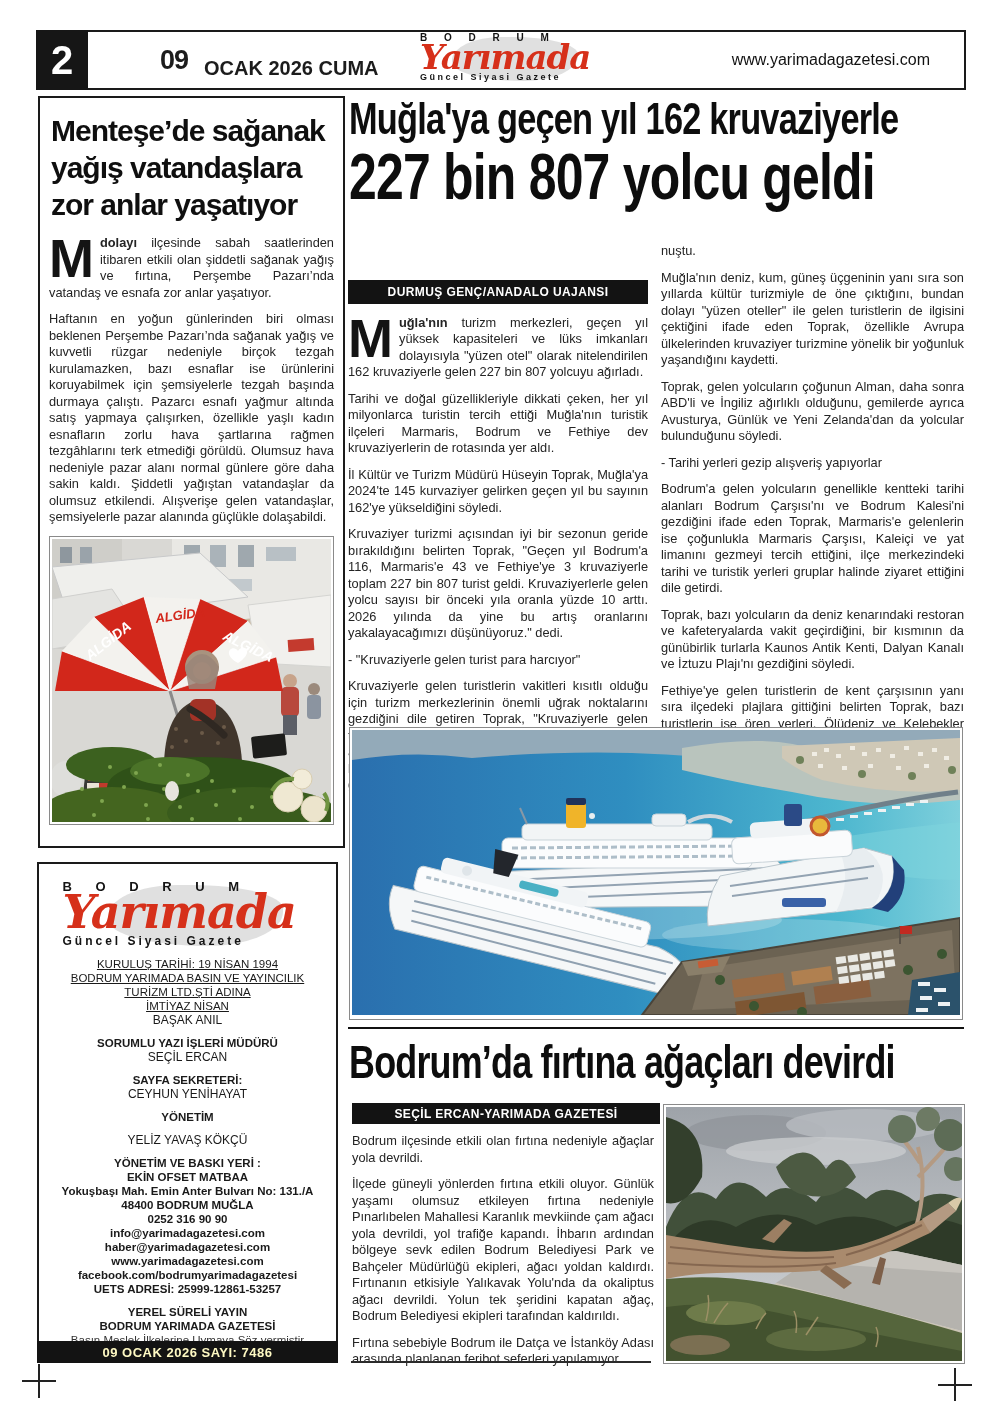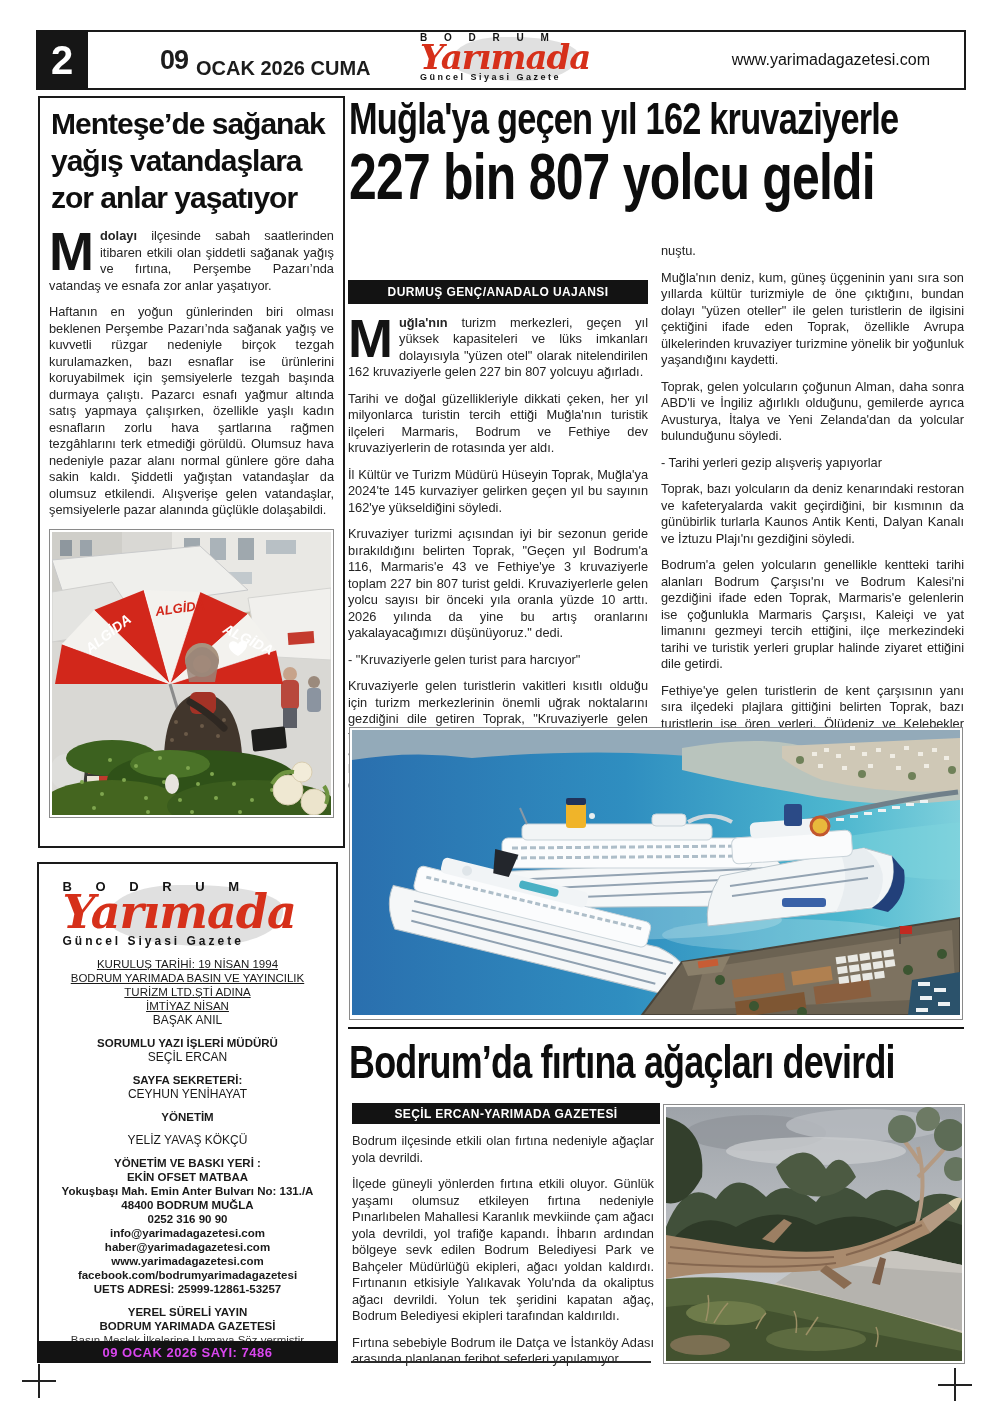--- a/index.html
+++ b/index.html
@@ -3,21 +3,21 @@
 <meta charset="utf-8">
 <style>
   html,body{margin:0;padding:0;background:#fff;}
   body{width:996px;height:1401px;position:relative;font-family:"Liberation Sans",sans-serif;color:#1c1c1c;overflow:hidden;}
   .abs{position:absolute;}
 
   
   .header-box{left:36px;top:30px;width:926px;height:56px;border:2px solid #1a1a1a;background:#fff;}
   .pagenum{position:absolute;left:-2px;top:-2px;width:52px;height:60px;background:#161616;color:#fff;
            display:flex;align-items:center;justify-content:center;font-size:40px;font-weight:bold;}
-  .dateline{position:absolute;left:122px;top:0;height:56px;display:flex;align-items:center;gap:8px;}
+  .dateline{position:absolute;left:122px;top:0;height:56px;display:flex;align-items:center;gap:16px;}
   .date-day{font-size:27px;font-weight:bold;letter-spacing:-1px;}
   .date-rest{font-size:20px;font-weight:bold;letter-spacing:0px;margin-top:16px;}
   .website{position:absolute;right:34px;top:0;height:56px;display:flex;align-items:center;font-size:16px;color:#111;}
 
   
   .logo{position:relative;text-align:left;line-height:1;}
   .logo .blob{position:absolute;left:18%;top:8%;width:70%;height:90%;background:#c7c7c7;opacity:.55;
               border-radius:45% 60% 50% 65%/60% 45% 65% 50%;}
   .logo .l-top{position:relative;font-weight:bold;color:#141414;}
   .logo .l-main{position:relative;font-family:"DejaVu Serif",serif;font-style:italic;font-weight:bold;color:#d6301a;}
@@ -33,36 +33,36 @@
 
   
   .black-bar{background:#131313;color:#fff;font-weight:bold;text-align:center;
              font-size:12px;letter-spacing:.4px;padding:4px 0 3px 0;}
   .body-text{font-size:12.8px;line-height:16.5px;text-align:justify;color:#242424;}
   .body-text p{margin:0 0 10px 0;}
   .dropcap{float:left;font-weight:bold;font-size:54px;line-height:42px;padding:2px 6px 0 0;color:#141414;}
   .lead{font-weight:bold;}
 
   
-  .left-box{left:38px;top:96px;width:307px;height:752px;border:2px solid #1a1a1a;box-sizing:border-box;padding:3px 9px;}
+  .left-box{left:38px;top:96px;width:307px;height:752px;border:2px solid #1a1a1a;box-sizing:border-box;padding:10px 9px;}
   .left-title{font-size:30px;line-height:37px;font-weight:bold;letter-spacing:-1px;color:#0f0f0f;margin:4px 0 12px 2px;}
   .left-byline{margin:0 2px 12px 2px;}
   .photo-frame{border:1px solid #8a8a8a;background:#fff;padding:2px;}
   .market-photo{margin-top:4px;}
 
   
   .mast-box{left:37px;top:862px;width:301px;height:501px;border:2px solid #1a1a1a;box-sizing:border-box;text-align:center;}
   .mast-lines{font-size:11.5px;line-height:14px;color:#1a1a1a;}
   .mast-lines div{margin:0;}
   .ms-ub{font-weight:normal;text-decoration:underline;}
   .ms-b{font-weight:bold;}
   .ms-n{font-weight:normal;font-size:12px;}
   .ms-sn{font-weight:normal;font-size:11.5px;color:#333;}
   .ms-sp{height:9px;}
-  .mast-footer{position:absolute;left:-2px;right:-2px;bottom:-2px;height:22px;background:#131313;color:#d946ef;
+  .mast-footer{position:absolute;left:-2px;right:-2px;bottom:-2px;height:22px;background:#131313;color:#fef9c3;
                font-weight:bold;font-size:13px;display:flex;align-items:center;justify-content:center;letter-spacing:.5px;}
 
   
   .h-scale{white-space:nowrap;transform:scaleX(0.78);transform-origin:left center;display:inline-block;font-weight:bold;color:#0d0d0d;}
   .main-h1{left:349px;top:94px;width:616px;height:48px;overflow:visible;}
   .main-h1 .h-scale{font-size:44px;letter-spacing:-1px;}
   .main-h2{left:349px;top:140px;width:616px;height:78px;}
   .main-h2 .h-scale{font-size:64px;letter-spacing:-1px;}
   .col1{left:348px;top:243px;width:300px;margin-top:37px;}
   .col2{left:661px;top:243px;width:303px;}
@@ -322,24 +322,24 @@
       <p>Kruvaziyer turizmi açısından iyi bir sezonun geride bırakıldığını belirten Toprak, "Geçen yıl Bodrum'a 116, Marmaris'e 43 ve Fethiye'ye 3 kruvaziyerle toplam 227 bin 807 turist geldi. Kruvaziyerlerle gelen yolcu sayısı bir önceki yıla oranla yüzde 10 arttı. 2026 yılında da yine bu artış oranlarını yakalayacağımızı düşünüyoruz." dedi.</p>
       <p>- "Kruvaziyerle gelen turist para harcıyor"</p>
       <p>Kruvaziyerle gelen turistlerin vakitleri kısıtlı olduğu için turizm merkezlerinin önemli uğrak noktalarını gezdiğini dile getiren Toprak, "Kruvaziyerle gelen turist para harcıyor. Gelen turist gemisinden indiği andan itibaren ilimize ve ülkemize ciddi anlamda kazanç sağlatıyor. Muğla'da kruvaziyer turizmi giderek artıyor." diye ko-</p>
     </div>
 </div>
 
 <div class="abs col2 body-text">
 
 <p>nuştu.</p>
     <p>Muğla'nın deniz, kum, güneş üçgeninin yanı sıra son yıllarda kültür turizmiyle de öne çıktığını, bundan dolayı "yüzen oteller" ile gelen turistlerin de ilgisini çektiğini ifade eden Toprak, özellikle Avrupa ülkelerinden kruvaziyer turizmine yönelik bir yoğunluk yaşandığını kaydetti.</p>
-    <p>Toprak, gelen yolcuların çoğunun Alman, daha sonra ABD'li ve İngiliz ağırlıklı olduğunu, gemilerde ayrıca Avusturya, İtalya ve Yeni Zelanda'dan da yolcular bulunduğunu söyledi.</p>
+    <p>Toprak, gelen yolcuların çoğunun Alman, daha sonra ABD'li ve İngiliz ağırlıklı olduğunu, gemilerde ayrıca Avusturya, Günlük ve Yeni Zelanda'dan da yolcular bulunduğunu söyledi.</p>
     <p>- Tarihi yerleri gezip alışveriş yapıyorlar</p>
+    <p>Bodrum'a gelen yolcuların genellikle kentteki tarihi alanları Bodrum Çarşısı'nı ve Bodrum Kalesi'ni gezdiğini ifade eden Toprak, Marmaris'e gelenlerin ise çoğunlukla Marmaris Çarşısı, Kaleiçi ve yat limanını gezmeyi tercih ettiğini, ilçe merkezindeki tarihi ve turistik yerleri gruplar halinde ziyaret ettiğini dile getirdi.</p>
     <p>Toprak, bazı yolcuların da deniz kenarındaki restoran ve kafeteryalarda vakit geçirdiğini, bir kısmının da günübirlik turlarla Kaunos Antik Kenti, Dalyan Kanalı ve İztuzu Plajı'nı gezdiğini söyledi.</p>
-    <p>Bodrum'a gelen yolcuların genellikle kentteki tarihi alanları Bodrum Çarşısı'nı ve Bodrum Kalesi'ni gezdiğini ifade eden Toprak, Marmaris'e gelenlerin ise çoğunlukla Marmaris Çarşısı, Kaleiçi ve yat limanını gezmeyi tercih ettiğini, ilçe merkezindeki tarihi ve turistik yerleri gruplar halinde ziyaret ettiğini dile getirdi.</p>
     <p>Fethiye'ye gelen turistlerin de kent çarşısının yanı sıra ilçedeki plajlara gittiğini belirten Toprak, bazı turistlerin ise ören yerleri, Ölüdeniz ve Kelebekler Vadisi turlarına katıldıklarını kaydetti.</p>
   </div>
 
 <div class="abs cruise-wrap photo-frame" style="box-sizing:border-box;">
   <svg viewBox="0 0 608 285" width="608" height="285">
     <defs>
       <linearGradient id="sea" x1="0" y1="0" x2="1" y2="0">
         <stop offset="0" stop-color="#2a6fae"></stop>
           <stop offset=".45" stop-color="#2f8ec0"></stop>
         <stop offset=".8" stop-color="#4db7cf"></stop>

